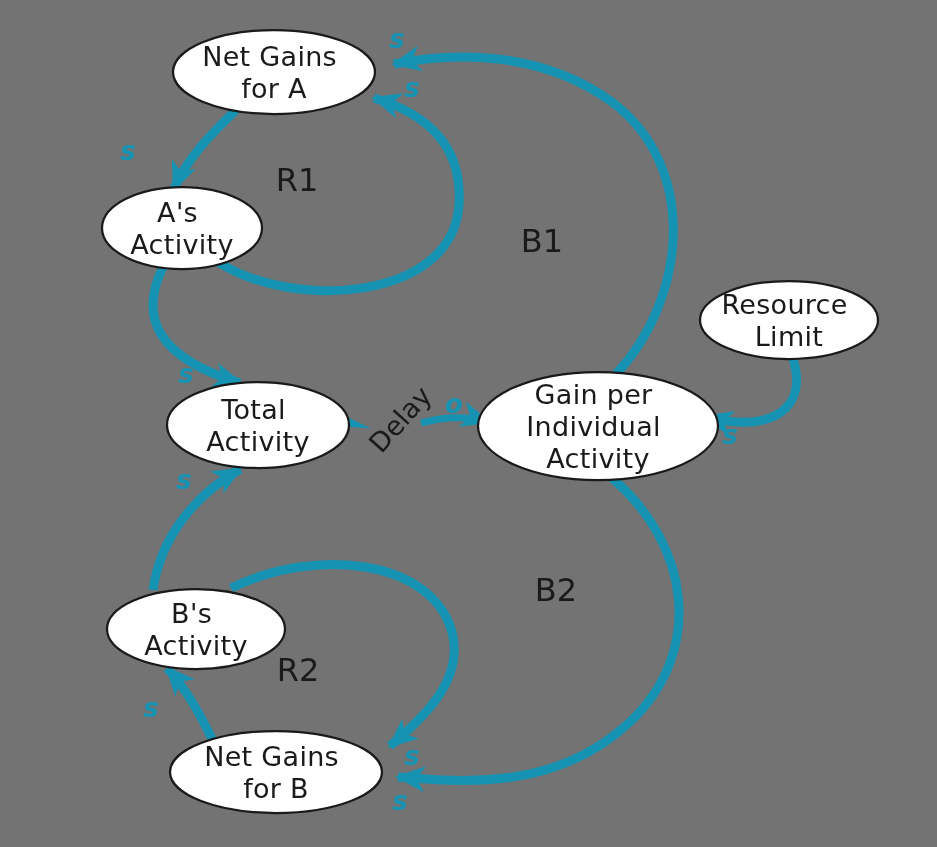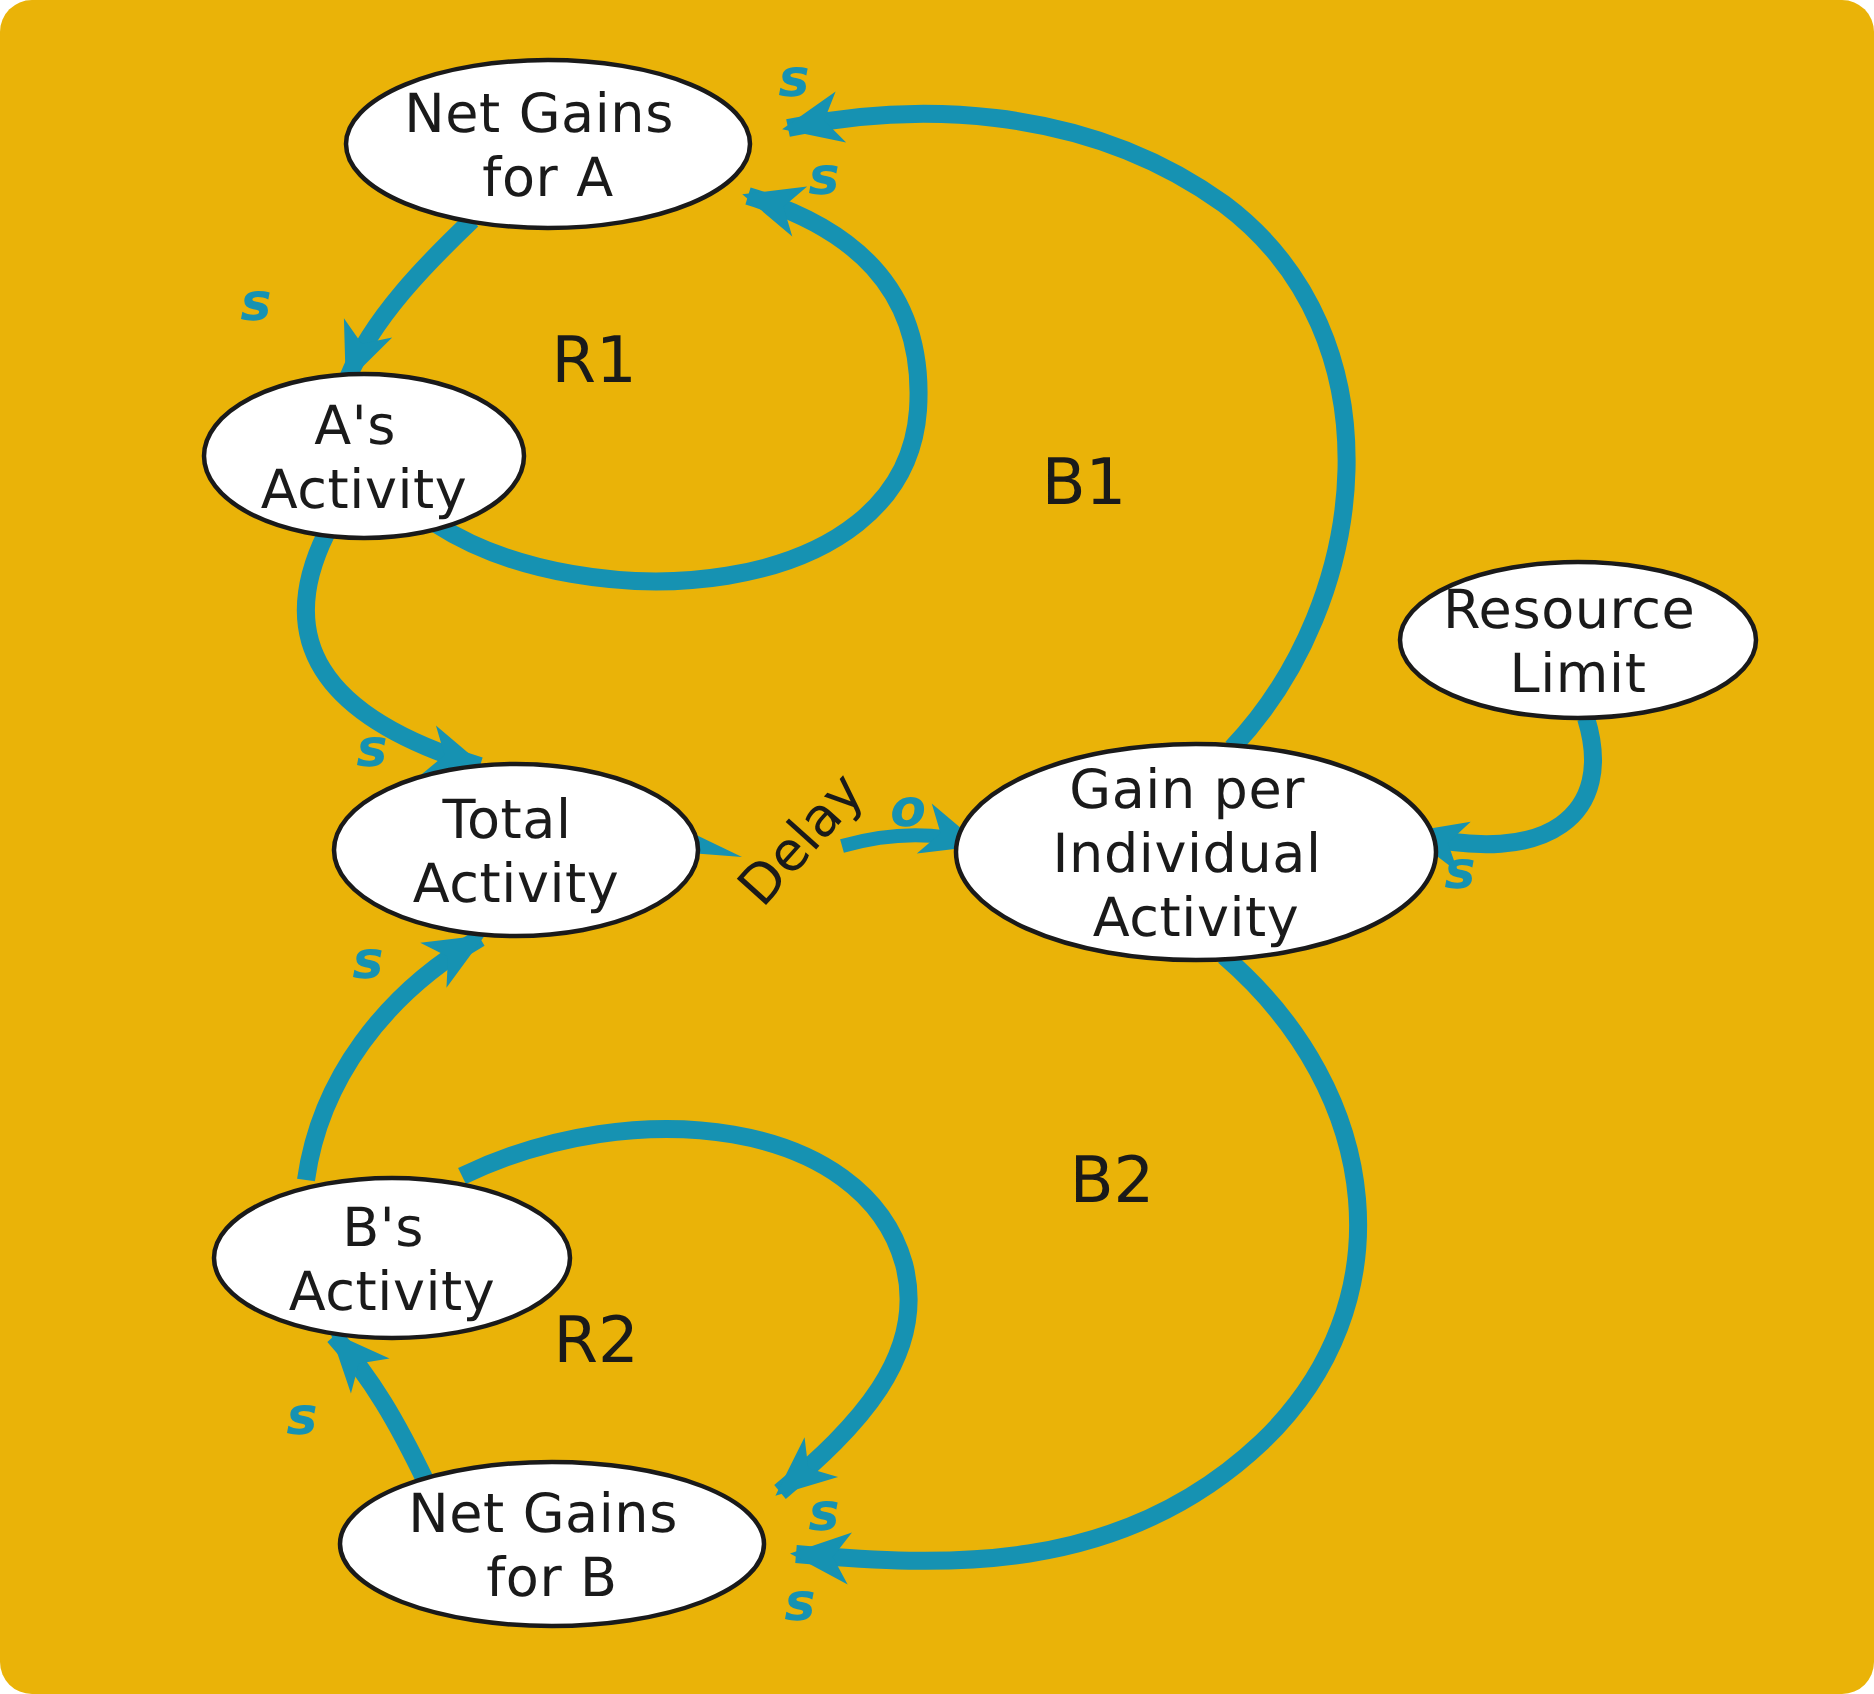--- a/index.html
+++ b/index.html
@@ -1,16 +1,16 @@
 <!DOCTYPE html>
 <html><head>
 <meta charset="utf-8">
 <style>
   html,body{margin:0;padding:0;background:#ffffff;}
-  .stage{width:937px;height:847px;position:relative;background:#eab308;overflow:hidden;border-radius:16px;}
+  .stage{width:937px;height:847px;position:relative;background:#737373;overflow:hidden;}
   svg{display:block;}
   .node-ellipse{fill:#ffffff;stroke:#1a1a1a;stroke-width:2.25;}
   .node-label{font-family:"DejaVu Sans",sans-serif;font-size:27px;fill:#1a1a1a;text-anchor:middle;letter-spacing:.3px;}
   .loop-label{font-family:"DejaVu Sans",sans-serif;font-size:32px;fill:#1a1a1a;text-anchor:middle;}
   .pol-label{font-family:"DejaVu Sans",sans-serif;font-size:26px;font-weight:bold;font-style:italic;fill:#1692B2;text-anchor:middle;}
   .delay-label{font-family:"DejaVu Sans",sans-serif;font-size:27px;fill:#1a1a1a;text-anchor:middle;}
   .arrow{fill:none;stroke:#1692B2;stroke-width:9;stroke-linecap:butt;}
   .arrow-thin{fill:none;stroke:#1692B2;stroke-width:7;}
 </style>
 </head>

